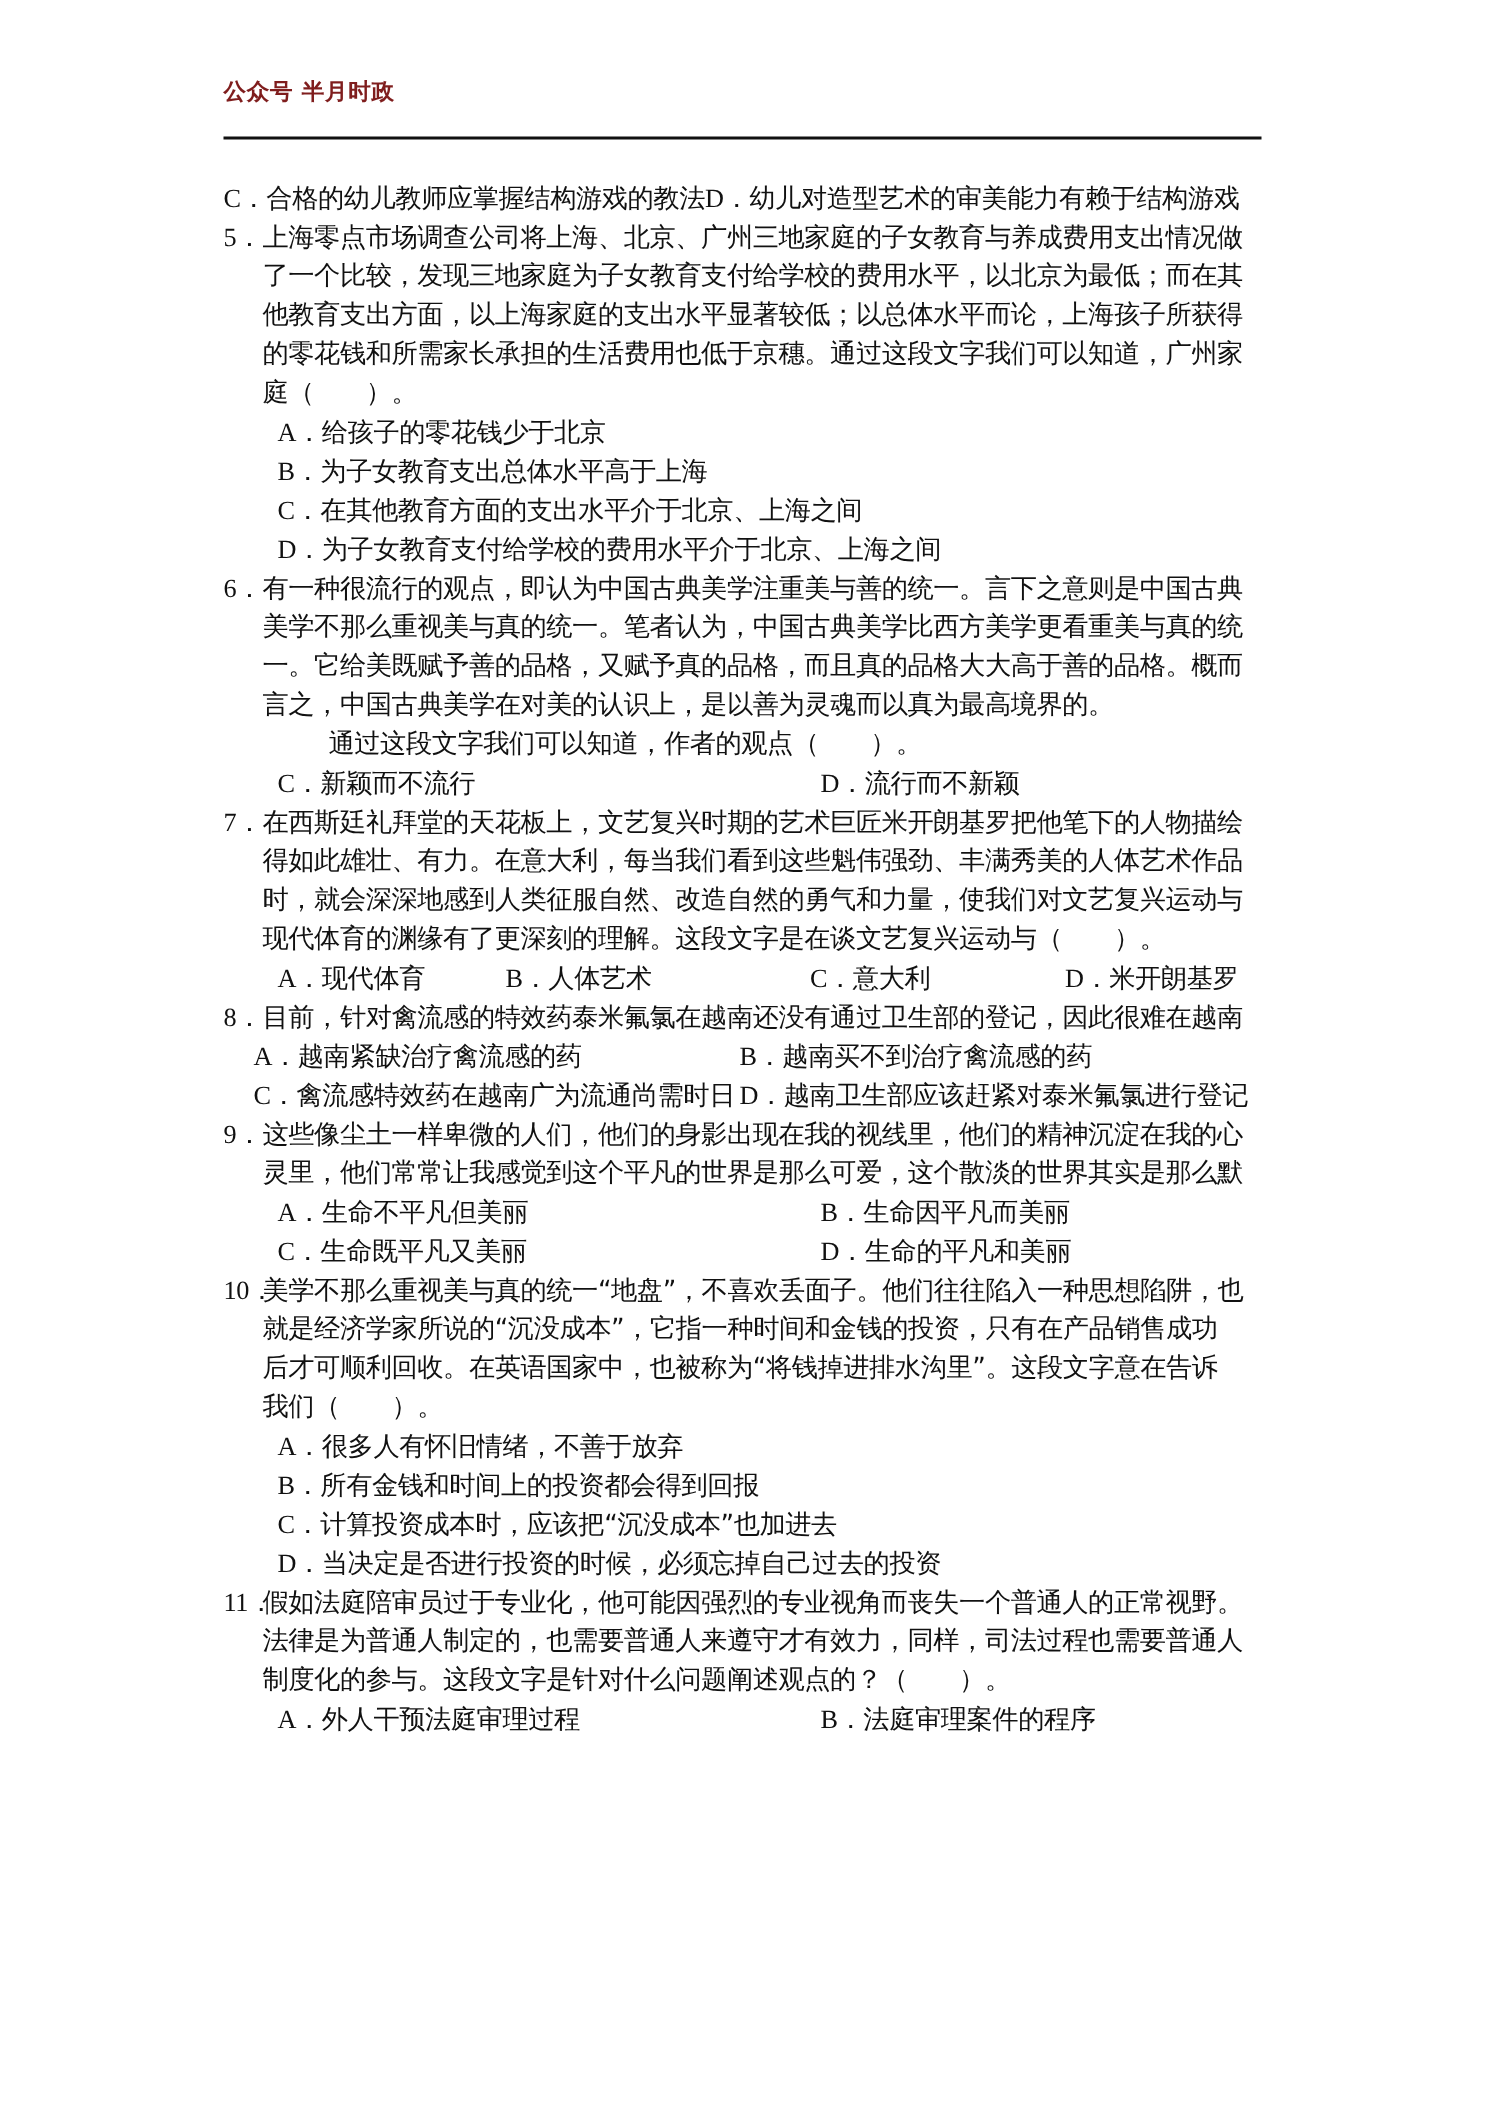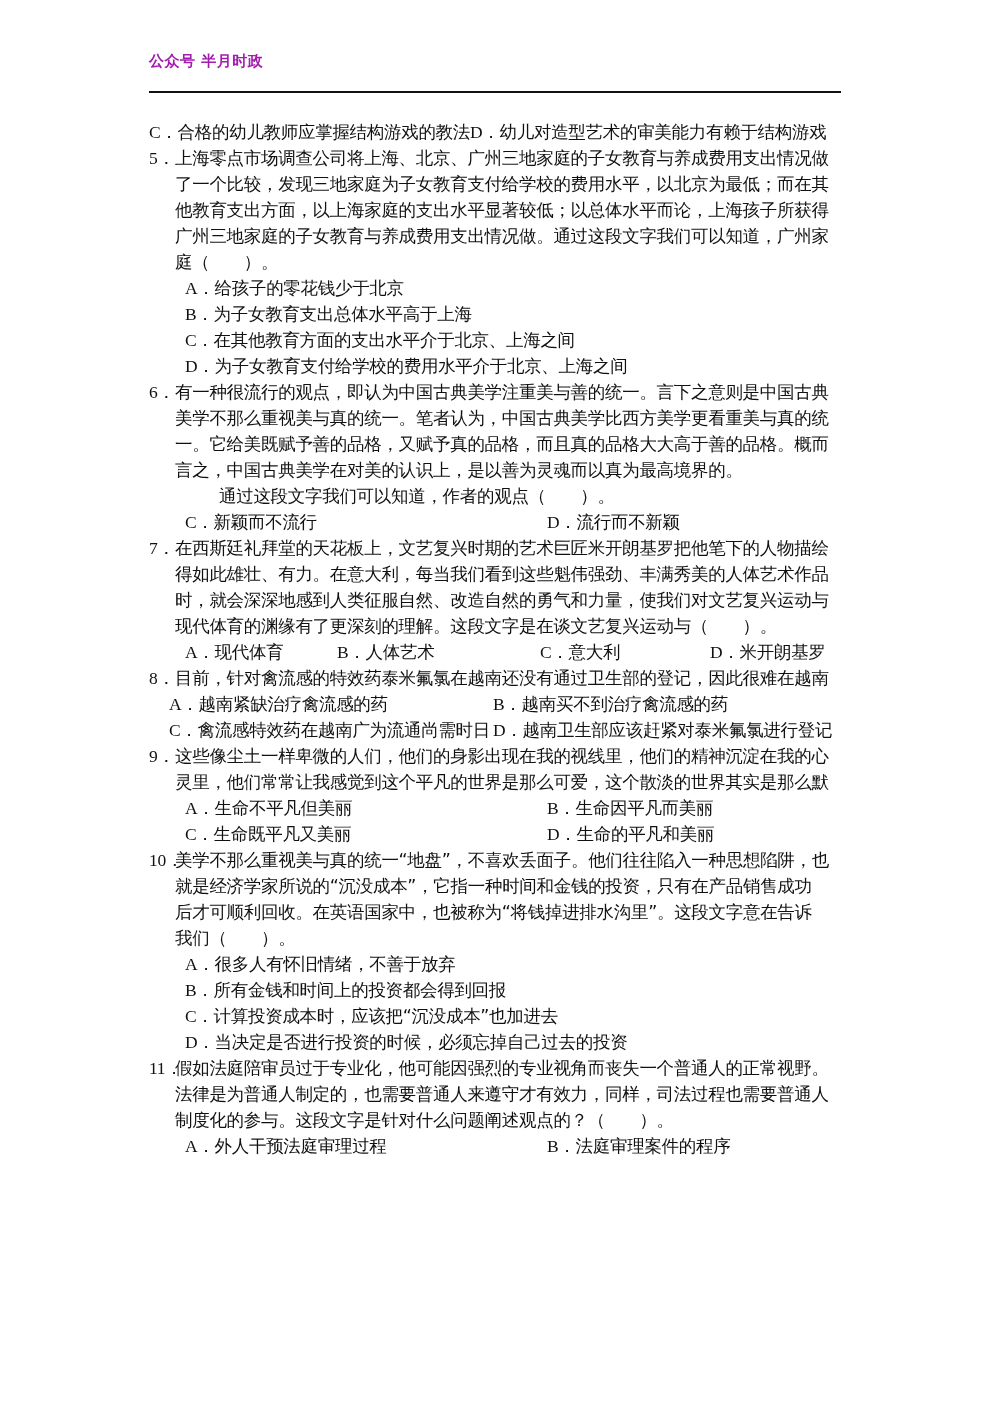--- a/index.html
+++ b/index.html
@@ -1,18 +1,18 @@
 <!DOCTYPE html>
 <html><head>
 <meta charset="utf-8">
 <style>
   html, body { margin:0; padding:0; background:#ffffff; }
   body { width:991px; height:1403px; position:relative; overflow:hidden;
          font-family: "DejaVu Sans", "Liberation Sans", sans-serif; color:#111; }
-  .header { position:absolute; left:149px; top:52px; font-size:15px; font-weight:bold; color:#a21caf; letter-spacing:0.5px; }
+  .header { position:absolute; left:149px; top:52px; font-size:15px; font-weight:bold; color:#7f1d1d; letter-spacing:0.5px; }
   .rule { position:absolute; left:149px; top:91px; width:692px; height:2px; background:#111; }
   .page { position:absolute; left:149px; top:119px; width:692px; }
   .line { height:26px; line-height:26px; font-size:17.5px; white-space:nowrap; overflow:visible; letter-spacing:-0.3px; }
   .q-stem { padding-left:26px; }
   .q-num { display:inline-block; width:26px; font-family:"Liberation Serif", serif; }
   .opt-letter { font-family:"Liberation Serif", serif; }
   .opts-2col { display:flex; height:26px; line-height:26px; }
   .opts-2col .col { flex:0 0 auto; white-space:nowrap; font-size:17.5px; letter-spacing:-0.3px; }
   .opts-4col { display:flex; height:26px; line-height:26px; }
   .opts-4col .col { white-space:nowrap; font-size:17.5px; letter-spacing:-0.3px; }
@@ -26,21 +26,21 @@
 <div class="page">
 
   <div class="line">
     <span class="opt-letter">C．</span><span>合格的幼儿教师应掌握结构游戏的教法</span><span class="opt-letter">D．</span><span>幼儿对造型艺术的审美能力有赖于结构游戏</span>
   </div>
 
   <div>
     <div class="line"><span class="q-num">5．</span><span>上海零点市场调查公司将上海、北京、广州三地家庭的子女教育与养成费用支出情况做</span></div>
     <div class="line q-stem">了一个比较，发现三地家庭为子女教育支付给学校的费用水平，以北京为最低；而在其</div>
     <div class="line q-stem">他教育支出方面，以上海家庭的支出水平显著较低；以总体水平而论，上海孩子所获得</div>
-    <div class="line q-stem">广州三地家庭的子女教育与养成费用支出情况做。通过这段文字我们可以知道，广州家</div>
+    <div class="line q-stem">的零花钱和所需家长承担的生活费用也低于京穗。通过这段文字我们可以知道，广州家</div>
     <div class="line q-stem">庭（　　）。</div>
     <div class="line" style="padding-left:36px"><span class="opt-letter">A．</span><span>给孩子的零花钱少于北京</span></div>
     <div class="line" style="padding-left:36px"><span class="opt-letter">B．</span><span>为子女教育支出总体水平高于上海</span></div>
     <div class="line" style="padding-left:36px"><span class="opt-letter">C．</span><span>在其他教育方面的支出水平介于北京、上海之间</span></div>
     <div class="line" style="padding-left:36px"><span class="opt-letter">D．</span><span>为子女教育支付给学校的费用水平介于北京、上海之间</span></div>
   </div>
 
   <div>
     <div class="line"><span class="q-num">6．</span><span>有一种很流行的观点，即认为中国古典美学注重美与善的统一。言下之意则是中国古典</span></div>
     <div class="line q-stem">美学不那么重视美与真的统一。笔者认为，中国古典美学比西方美学更看重美与真的统</div>

